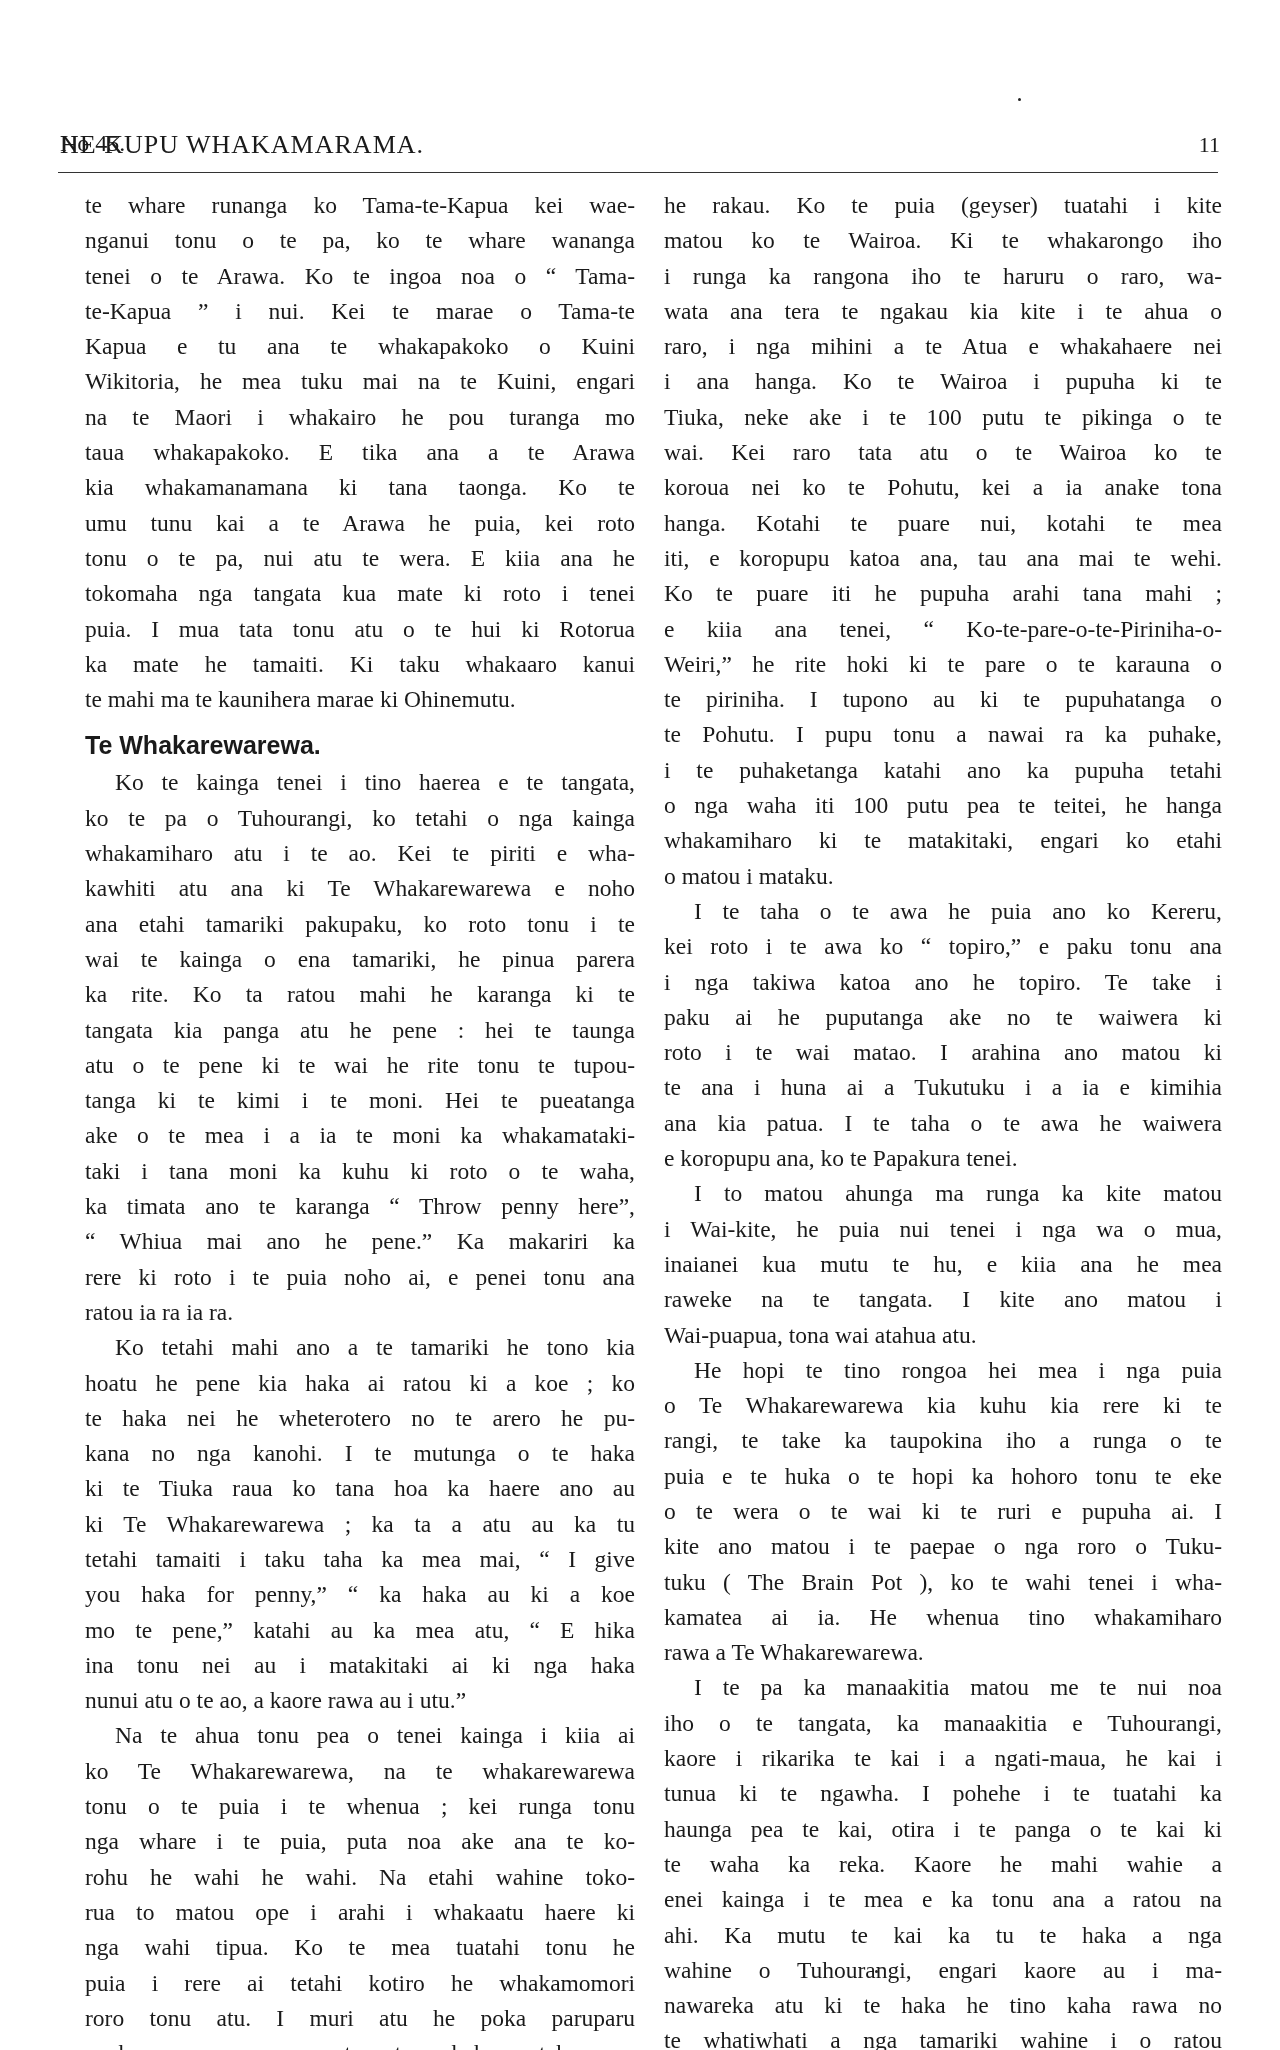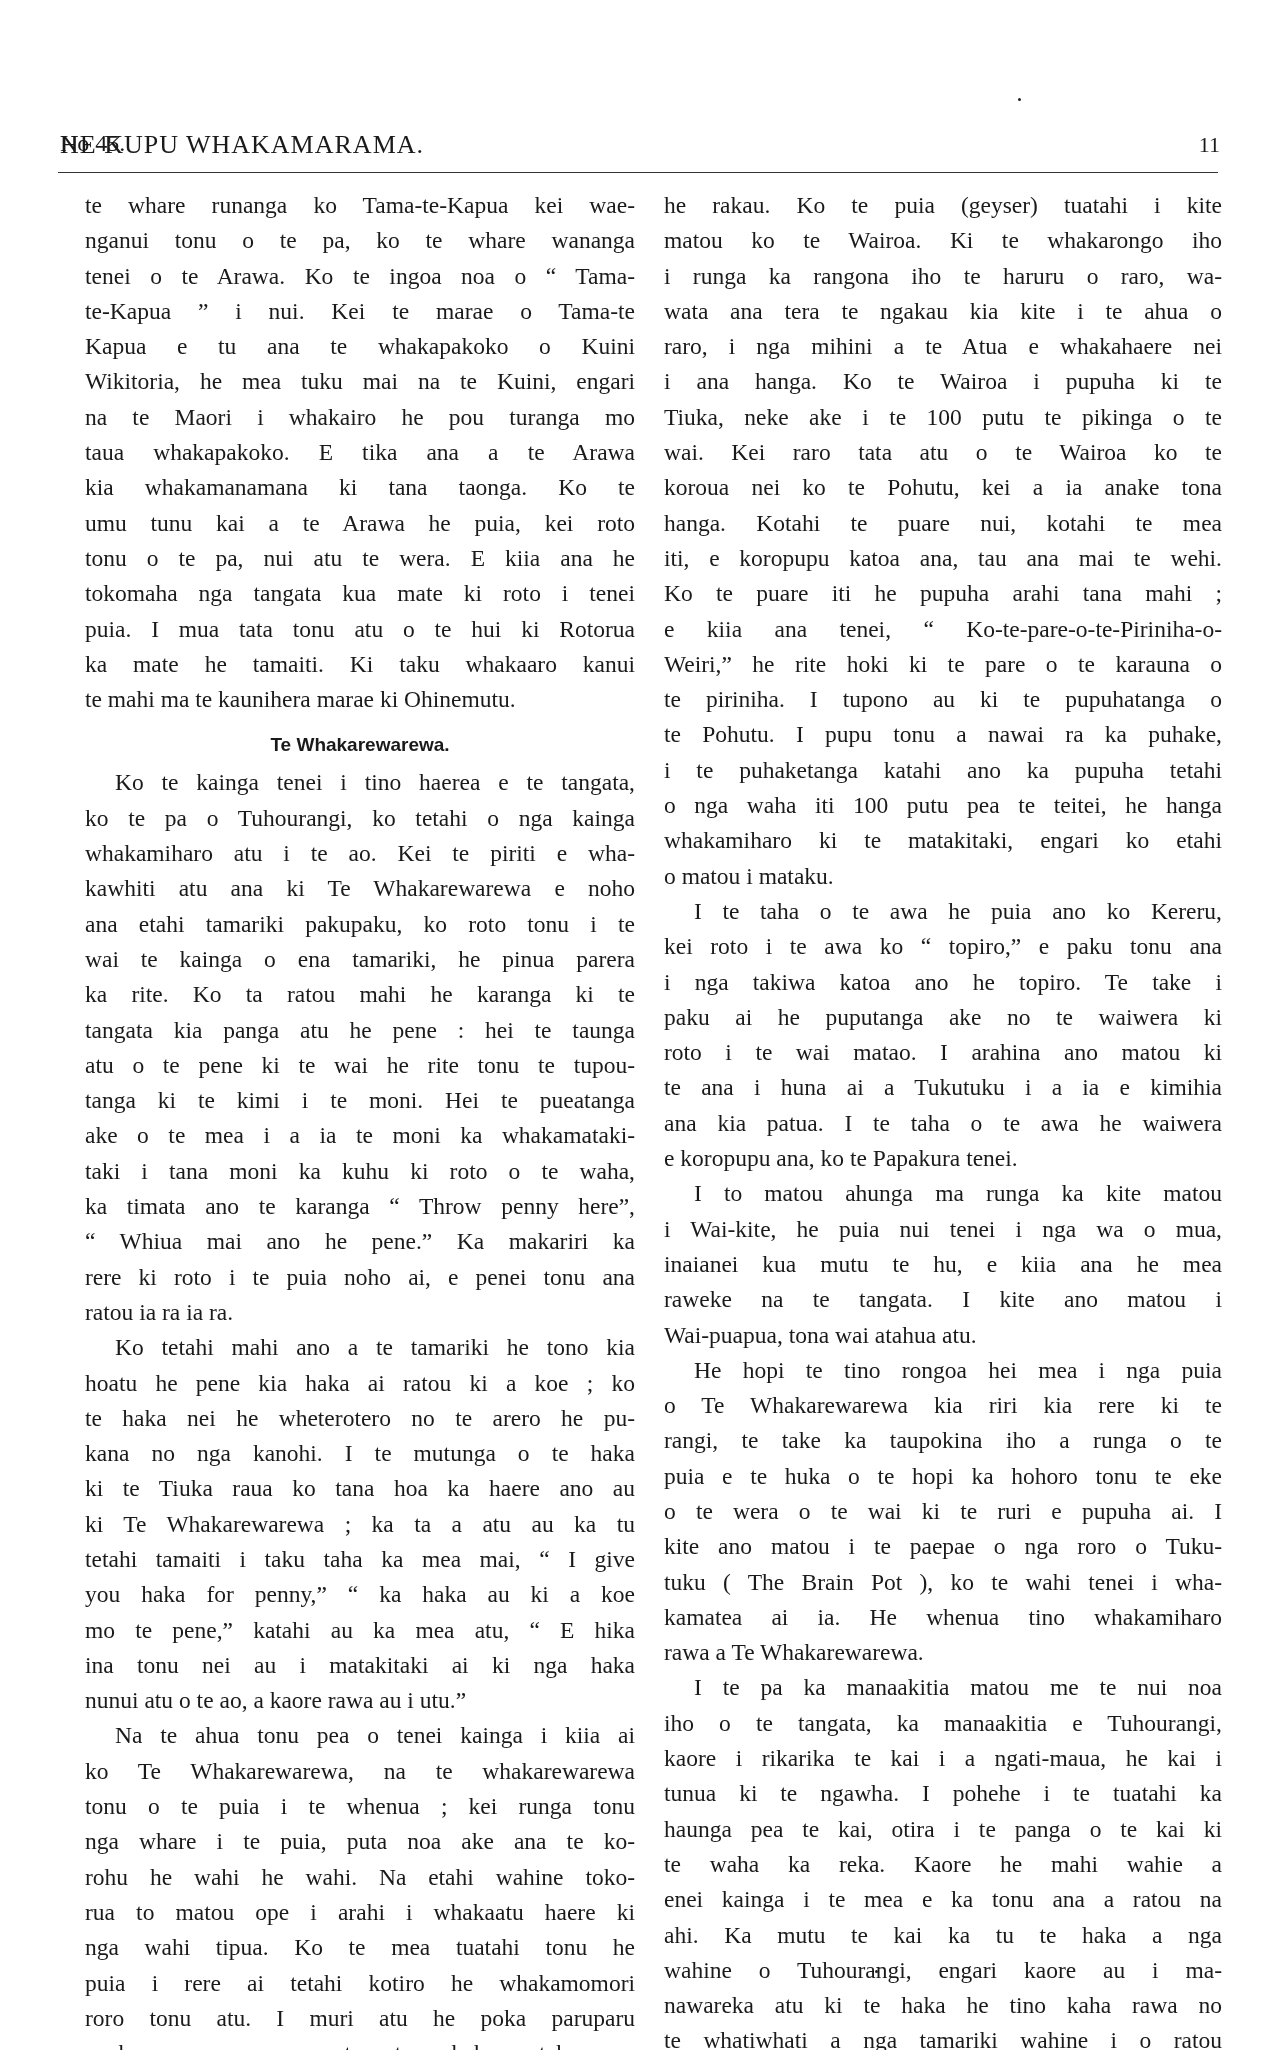--- a/index.html
+++ b/index.html
@@ -9,21 +9,21 @@
   .hdr-left { position: absolute; left: 0; top: 0; font-size: 24px; letter-spacing: 0px; }
   .hdr-title { position: absolute; left: 0; right: 0; top: 0; font-size: 26px; letter-spacing: 1px; }
   .hdr-right { position: absolute; right: 0; top: 2px; font-size: 22px; }
   .rule { position: absolute; left: 58px; width: 1160px; top: 172px; height: 0; border-top: 1.6px solid #333; }
   .col { position: absolute; top: 188px; font-family: "Liberation Serif", "DejaVu Serif", serif; font-size: 23.5px; line-height: 35.3px; }
   .col-left { left: 85px; width: 550px; }
   .col-right { left: 664px; width: 558px; }
   .line { display: block; white-space: nowrap; text-align: justify; text-align-last: justify; height: 35.3px; overflow: visible; }
   .line.last { text-align-last: left; }
   .line.indent { padding-left: 30px; }
-  .heading { display: block; text-align: center; font-family: "Liberation Sans", "DejaVu Sans", sans-serif; font-weight: bold; font-size: 19px; height: 48px; line-height: 56px; }
+  .heading { display: block; font-family: "Liberation Sans", "DejaVu Sans", sans-serif; font-weight: bold; font-size: 25px; height: 48px; line-height: 56px; }
   .speck { position: absolute; width: 3px; height: 3px; background: #222; border-radius: 50%; }
 </style>
 </head>
 <body>
 
 <div class="page">
   <div class="header">
     <span class="hdr-left">No 45.</span>
     <span class="hdr-title">HE KUPU WHAKAMARAMA.</span>
     <span class="hdr-right">11</span>
@@ -129,21 +129,21 @@
       </div>
     <div>
         <span class="line indent">I to matou ahunga ma runga ka kite matou</span>
         <span class="line">i Wai-kite, he puia nui tenei i nga wa o mua,</span>
         <span class="line">inaianei kua mutu te hu, e kiia ana he mea</span>
         <span class="line">raweke na te tangata.  I kite ano matou i</span>
         <span class="line last">Wai-puapua, tona wai atahua atu.</span>
       </div>
     <div>
         <span class="line indent">He hopi te tino rongoa hei mea i nga puia</span>
-        <span class="line">o Te Whakarewarewa kia riri kia rere ki te</span>
+        <span class="line">o Te Whakarewarewa kia kuhu kia rere ki te</span>
         <span class="line">rangi, te take ka taupokina iho a runga o te</span>
         <span class="line">puia e te huka o te hopi ka hohoro tonu te eke</span>
         <span class="line">o te wera o te wai ki te ruri e pupuha ai.   I</span>
         <span class="line">kite ano matou i te paepae o nga roro o Tuku-</span>
         <span class="line">tuku ( The Brain Pot ), ko te wahi tenei i wha-</span>
         <span class="line">kamatea ai ia.   He whenua tino whakamiharo</span>
         <span class="line last">rawa a Te Whakarewarewa.</span>
       </div>
     <div>
         <span class="line indent">I te pa ka manaakitia matou me te nui noa</span>

